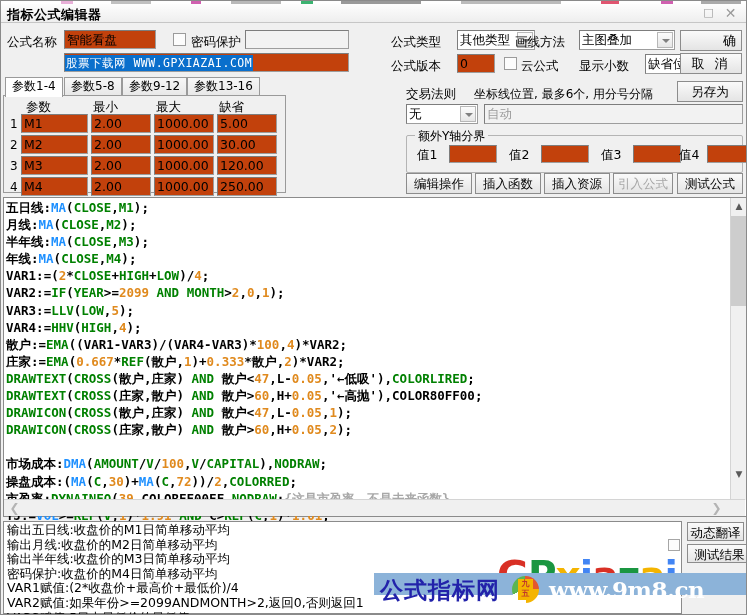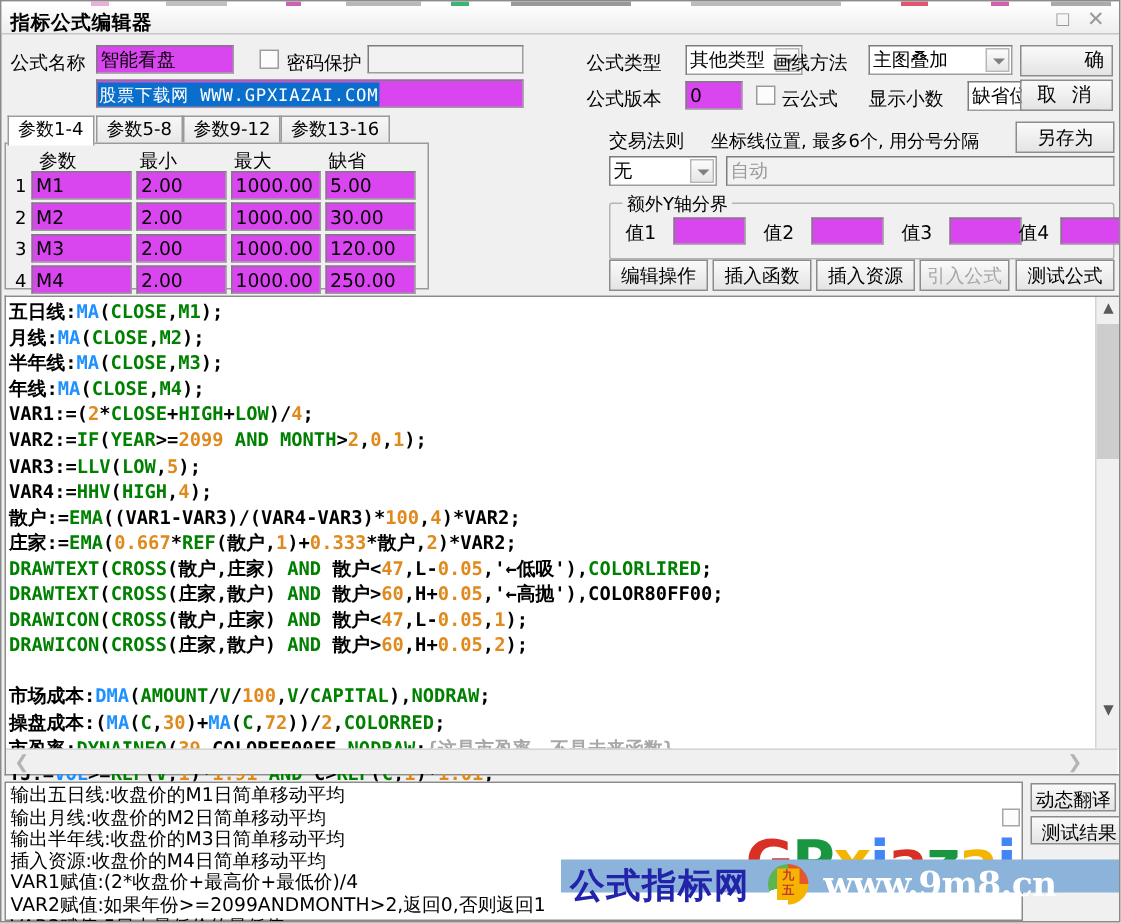--- a/index.html
+++ b/index.html
@@ -73,21 +73,21 @@
   .wbtn.close { right: 8px; font-size: 14px; }
 
   
   .lbl {
     position: absolute;
     font-size: 12.5px; color: #000; white-space: nowrap;
     font-family: "DejaVu Sans","Liberation Sans",sans-serif;
   }
   .tbox {
     position: absolute;
-    background: #d946ef;
+    background: #c2410c;
     border: 1px solid #9d9d9d;
     border-top-color: #7d7d7d; border-left-color: #7d7d7d;
     font-size: 12.5px;
     padding: 0 2px;
     line-height: 17px;
     overflow: hidden; white-space: nowrap;
   }
   .tbox.ro { background: #f2f2f2; color: #9b9b9b; }
   .combo {
     position: absolute;
@@ -429,21 +429,21 @@
       <div class="thumb"></div>
       <div class="dn">▼</div>
     </div>
     <div class="hscroll">
       <div class="lft">❮</div>
       <div class="rgt">❯</div>
     </div>
   </div>
 
   <div class="outWrap">
-    <div class="outText" id="outBox"><div>输出五日线:收盘价的M1日简单移动平均</div><div>输出月线:收盘价的M2日简单移动平均</div><div>输出半年线:收盘价的M3日简单移动平均</div><div>插入资源:收盘价的M4日简单移动平均</div><div>VAR1赋值:(2*收盘价+最高价+最低价)/4</div><div>VAR2赋值:如果年份&gt;=2099ANDMONTH&gt;2,返回0,否则返回1</div><div>VAR3赋值:5日内最低价的最低值</div></div>
+    <div class="outText" id="outBox"><div>输出五日线:收盘价的M1日简单移动平均</div><div>输出月线:收盘价的M2日简单移动平均</div><div>输出半年线:收盘价的M3日简单移动平均</div><div>密码保护:收盘价的M4日简单移动平均</div><div>VAR1赋值:(2*收盘价+最高价+最低价)/4</div><div>VAR2赋值:如果年份&gt;=2099ANDMONTH&gt;2,返回0,否则返回1</div><div>VAR3赋值:5日内最低价的最低值</div></div>
   </div>
   <div class="outChk"></div>
   <div class="btn" style="left:686px; top:521px; width:57px; height:19px;">动态翻译</div>
   <div class="btn" style="left:686px; top:543px; width:65px; height:19px;">测试结果</div>
 
   <div class="wm-logo"><span class="c1">G</span><span class="c2">P</span><span class="c3">x</span><span class="c4">i</span><span class="c5">a</span><span class="c2">z</span><span class="c3">a</span><span class="c4">i</span></div>
 
   <div class="wm-banner">
     <span class="cn">公式指标网</span>
     <span class="wm-seal">

